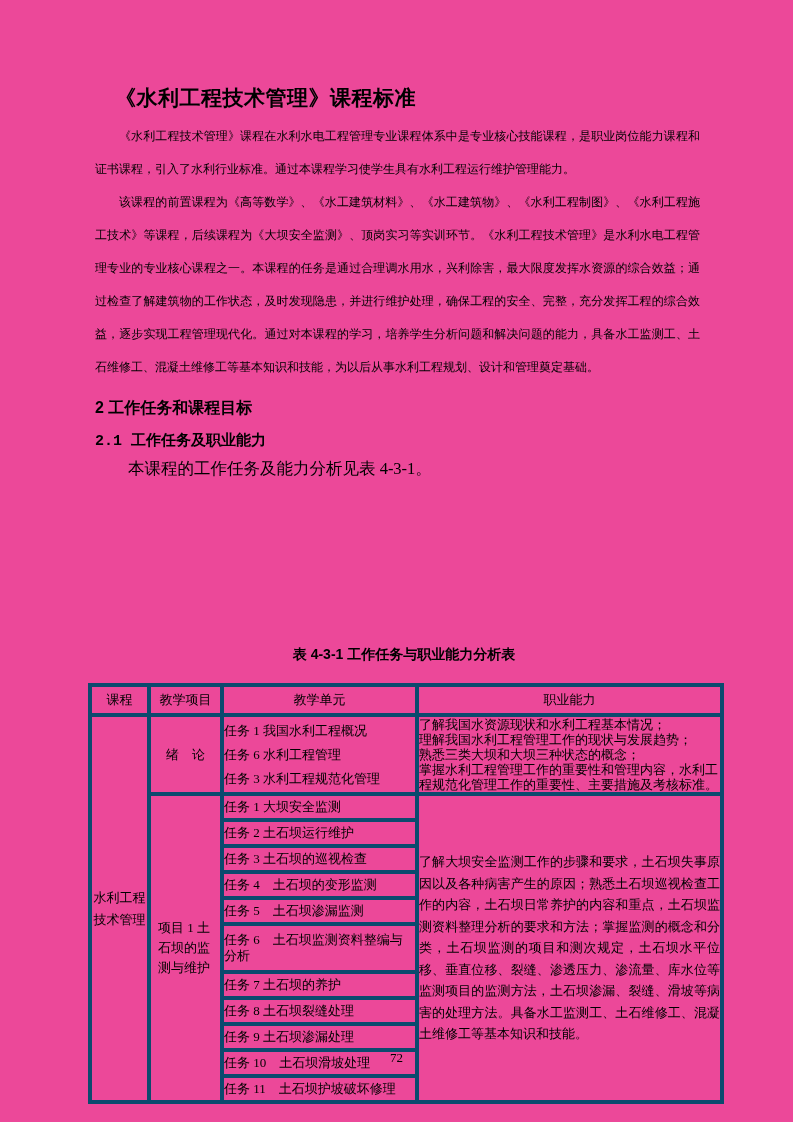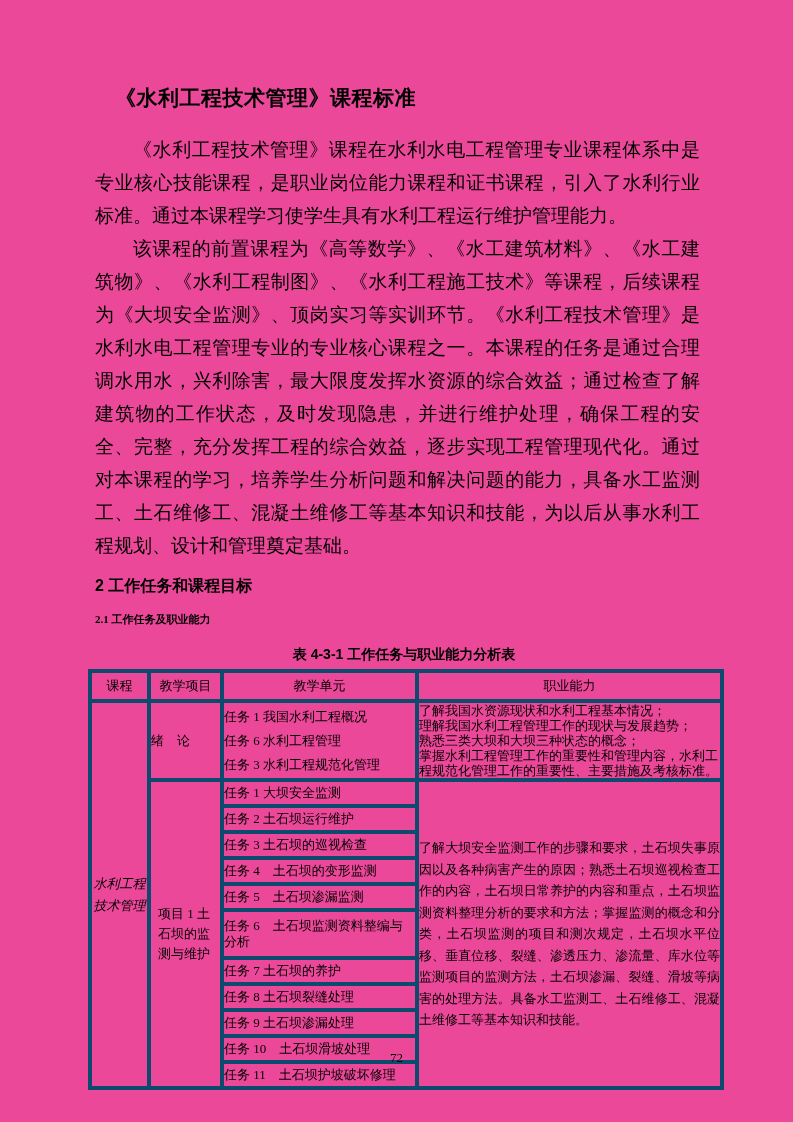--- a/index.html
+++ b/index.html
@@ -29,29 +29,29 @@
   }
   .h-level1 {
     margin: 12px 0 0 0;
     font-family: "Liberation Sans", sans-serif;
     font-weight: bold;
     font-size: 16px;
     line-height: 23px;
   }
   .h-level2 {
     margin: 12px 0 0 0;
-    font-family: Liberation Serif, serif;
-    font-weight: bold;
-    font-size: 11px;
+    font-family: Liberation Mono, monospace;
+    font-weight: bold;
+    font-size: 15px;
     line-height: 21px;
   }
   p.body-para {
-    margin: 22px 0 0 0;
+    margin: 9px 0 0 0;
     width: 605px;
-    font-size: 19px;
+    font-size: 12px;
     line-height: 33px;
     text-align: justify;
     text-indent: 2em;
   }
   p.body-para + p.body-para { margin-top: 0; }
   p.intro-para {
     margin: 0;
     font-size: 16.5px;
     line-height: 33px;
     text-indent: 2em;
@@ -61,21 +61,21 @@
     left: 88px;
     top: 645px;
     width: 632px;
   }
   .table-caption {
     font-family: "Liberation Sans", sans-serif;
     font-weight: bold;
     font-size: 14px;
     line-height: 18px;
     text-align: center;
-    margin-bottom: 6px;
+    margin-bottom: 20px;
   }
   table.analysis {
     table-layout: fixed;
     width: 632px;
     border-collapse: collapse;
   }
   table.analysis th, table.analysis td {
     border: 4px solid #0c4a6e;
     font-weight: normal;
     font-size: 13px;
@@ -86,26 +86,25 @@
     height: 26px;
     text-align: center;
     font-size: 13.5px;
   }
   td.course-cell {
     vertical-align: middle;
     text-align: center;
     font-size: 13.5px;
     line-height: 22px;
     padding: 0 3px;
-    font-style: italic;
   }
   tr.block1-row td { height: 74px; }
   td.project-cell {
     vertical-align: middle;
-    text-align: left;
+    text-align: center;
     font-size: 13.5px;
     line-height: 20px;
     padding: 0 5px;
   }
   td.project-cell.left { text-align: left; padding: 0 4px 0 7px; }
   td.units1-cell {
     vertical-align: middle;
     padding: 0 4px 0 7px;
   }
   td.units1-cell div { line-height: 24px; }
@@ -144,20 +143,21 @@
 <div class="page">
 
   <div class="text-block">
     <h1 class="doc-title">《水利工程技术管理》课程标准</h1>
 
     <p class="body-para">《水利工程技术管理》课程在水利水电工程管理专业课程体系中是专业核心技能课程，是职业岗位能力课程和证书课程，引入了水利行业标准。通过本课程学习使学生具有水利工程运行维护管理能力。</p>
     <p class="body-para">该课程的前置课程为《高等数学》、《水工建筑材料》、《水工建筑物》、《水利工程制图》、《水利工程施工技术》等课程，后续课程为《大坝安全监测》、顶岗实习等实训环节。《水利工程技术管理》是水利水电工程管理专业的专业核心课程之一。本课程的任务是通过合理调水用水，兴利除害，最大限度发挥水资源的综合效益；通过检查了解建筑物的工作状态，及时发现隐患，并进行维护处理，确保工程的安全、完整，充分发挥工程的综合效益，逐步实现工程管理现代化。通过对本课程的学习，培养学生分析问题和解决问题的能力，具备水工监测工、土石维修工、混凝土维修工等基本知识和技能，为以后从事水利工程规划、设计和管理奠定基础。</p>
 
     <h2 class="h-level1">2 工作任务和课程目标</h2>
     <h3 class="h-level2">2.1 工作任务及职业能力</h3>
+    <p class="intro-para">本课程的工作任务及能力分析见表 4-3-1。</p>
   </div>
 
   <div class="table-block">
     <div class="table-caption">表 4-3-1 工作任务与职业能力分析表</div>
 
     <table class="analysis">
       <colgroup>
         <col style="width:59px">
         <col style="width:73px">
         <col style="width:195px">

